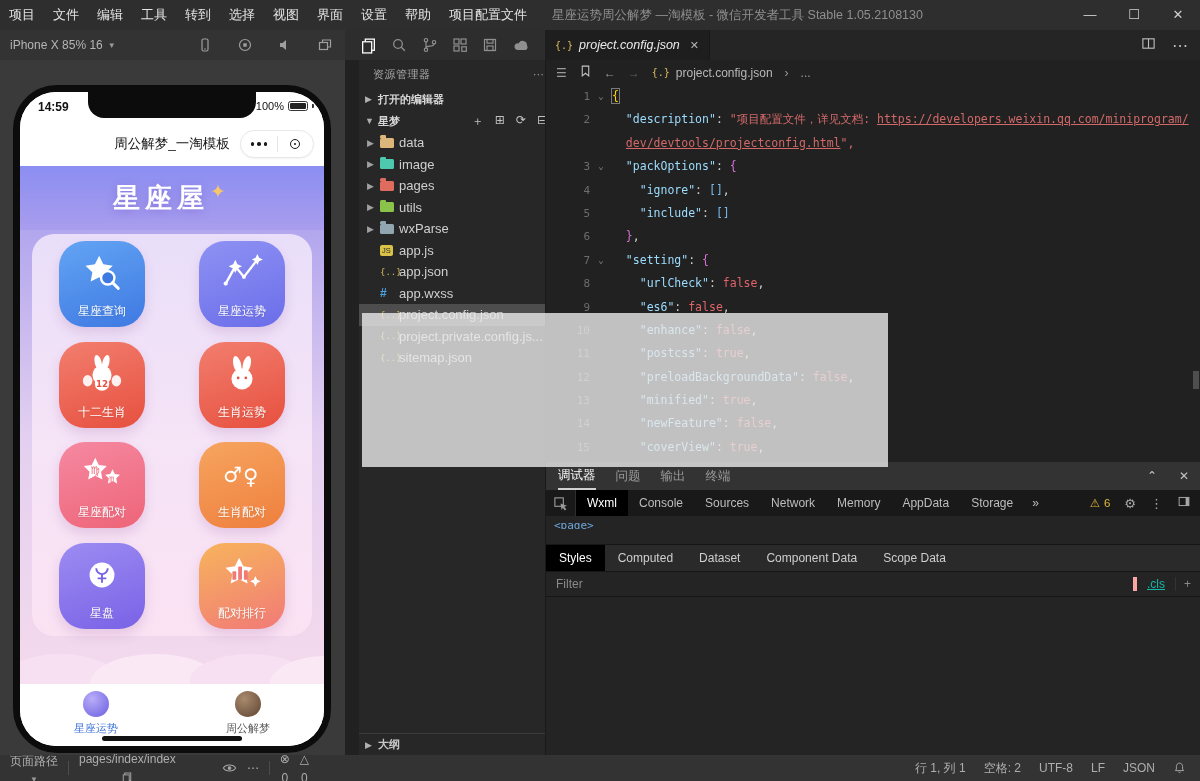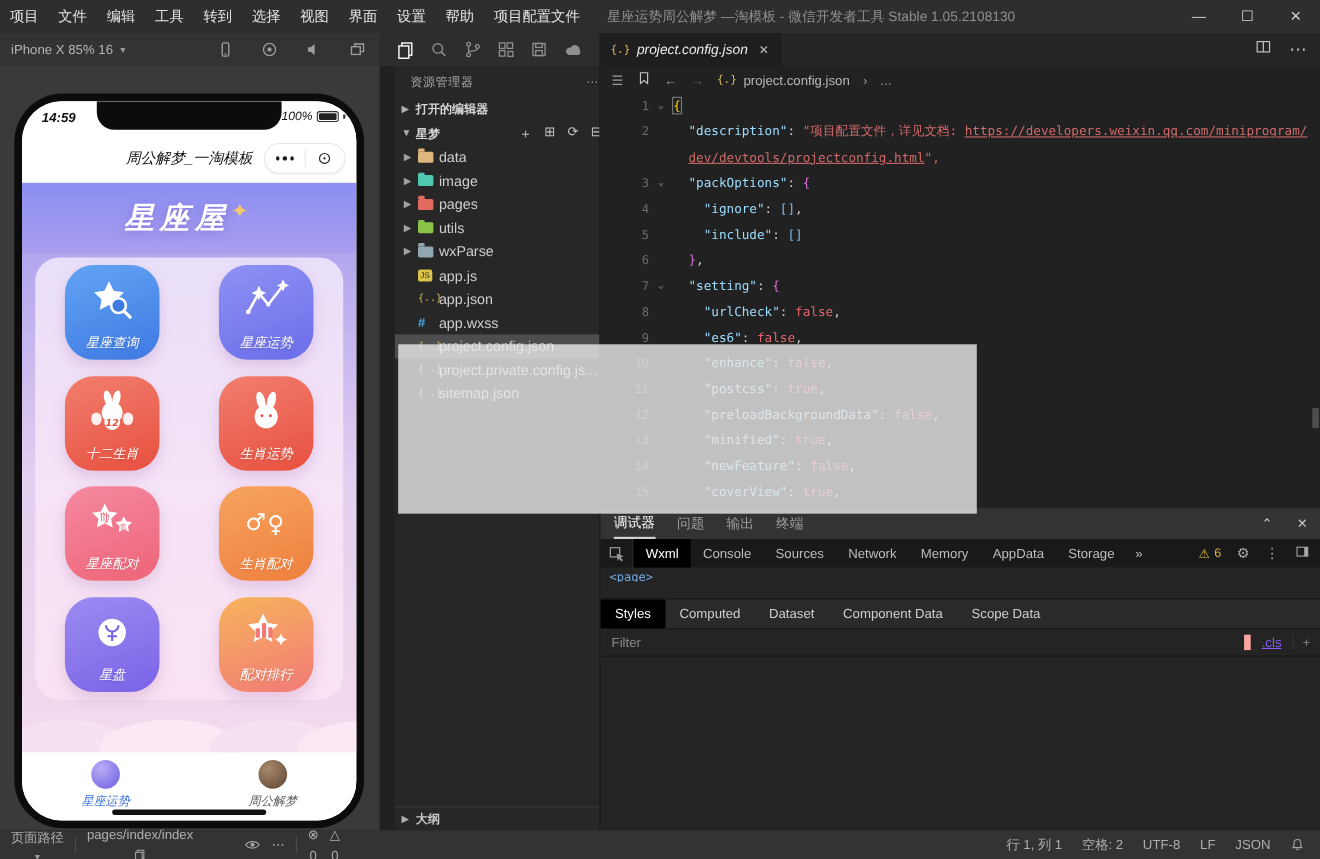--- a/index.html
+++ b/index.html
@@ -26,21 +26,21 @@
   .activity .act { display:flex; align-items:center; }
   .activity .active { color:#fff; }
   .tabstrip { position:absolute; left:545px; top:0; width:655px; height:30px; background:#252526; display:flex; }
   .etab { display:flex; align-items:center; padding:0 10px; background:#1e1e1e; border-right:1px solid #181818; }
   .etab .fico { color:#d7ba5a; font-family:"DejaVu Sans Mono",monospace; font-size:10px; margin-right:6px; }
   .etab .tname { font-style:italic; font-size:12.5px; color:#eaeaea; }
   .etab .tclose { margin-left:10px; color:#b5b5b5; font-size:11px; }
   .tab-actions { margin-left:auto; display:flex; align-items:center; gap:16px; padding-right:12px; color:#bdbdbd; }
 
   
-  .simulator { position:absolute; left:0; top:60px; width:345px; height:695px; background:#3a3a3a;font-style:italic; }
+  .simulator { position:absolute; left:0; top:60px; width:345px; height:695px; background:#3a3a3a; }
   .phone { position:absolute; left:13px; top:25px; width:318px; height:668px; background:#0c0c0c; border-radius:44px; }
   .screen { position:absolute; left:7px; top:7px; width:304px; height:654px; border-radius:36px; background:#fff; overflow:hidden; }
   .p-status { position:relative; height:30px; background:#fff; }
   .notch { position:absolute; left:50%; transform:translateX(-50%); top:0; width:168px; height:26px; background:#0c0c0c; border-radius:0 0 16px 16px; }
   .p-time { position:absolute; left:18px; top:8px; font-size:12px; font-weight:bold; color:#111; }
   .p-batt { position:absolute; right:10px; top:8px; display:flex; align-items:center; gap:4px; font-size:11px; color:#111; }
   .bshell { width:20px; height:10px; border:1px solid #333; border-radius:2.5px; position:relative; }
   .bfill { position:absolute; left:1px; top:1px; right:1px; bottom:1px; background:#222; border-radius:1px; }
   .bcap { width:2px; height:4px; background:#333; border-radius:0 1px 1px 0; }
   .p-nav { position:relative; height:44px; background:#fff; display:flex; align-items:center; justify-content:center; }
@@ -123,21 +123,21 @@
   .dt-right { margin-left:auto; display:flex; align-items:center; gap:14px; padding-right:10px; }
   .dt-warn { color:#e2b93d; font-size:11.5px; display:flex; gap:4px; align-items:center; }
   .dt-gear,.dt-dots { color:#a8a8a8; font-size:13px; }
   .dbg-elem { height:13px; overflow:hidden; background:#242424; }
   .dbg-elem span { display:inline-block; margin-left:8px; font-family:"DejaVu Sans Mono",monospace; font-size:11px; color:#6fa8dc; transform:translateY(-1px); }
   .dbg-gap { height:16px; background:#242424; border-bottom:1px solid #161616; }
   .dbg-styles { height:27px; background:#2a2a2a; display:flex; font-size:12px; color:#cfcfcf; border-bottom:1px solid #161616; }
   .st-tab { padding:0 13px; line-height:27px; }
   .st-tab.active { background:#000; color:#fff; }
   .dbg-filter { height:25px; background:#242424; display:flex; align-items:center; font-size:12px; color:#8a8a8a; padding:0 10px; border-bottom:1px solid #161616; }
-  .dbg-filter .cls { margin-left:auto; color:#8b5cf6; padding:0 10px; border-left:6px solid #fca5a5;text-decoration:underline; }
+  .dbg-filter .cls { margin-left:auto; color:#14b8a6; padding:0 10px; border-left:4px solid #fca5a5;text-decoration:underline; }
   .dbg-filter .plus { color:#8a8a8a; padding-left:8px; border-left:1px solid #333; }
 
   
   .statusbar { position:absolute; left:0; top:755px; width:1200px; height:26px; background:#333; display:flex; align-items:center; font-size:12px; color:#aeaeae; }
   .sb-left { display:flex; align-items:center; gap:10px; padding-left:10px; }
   .sb-div { width:1px; height:14px; background:#4d4d4d; }
   .sb-right { margin-left:auto; display:flex; align-items:center; gap:18px; padding-right:14px; }
   .sb-item { display:flex; align-items:center; gap:5px;flex-direction:column; }
   .sb-ico { color:#a5a5a5; display:flex; align-items:center; }
 

